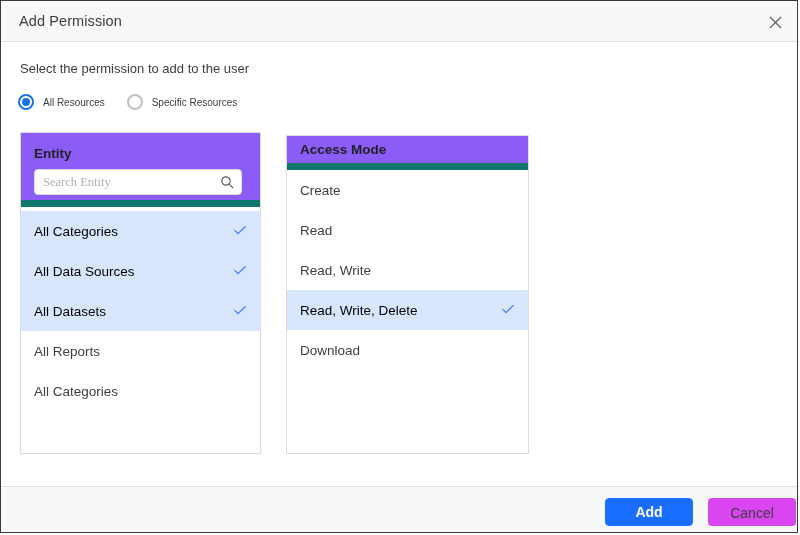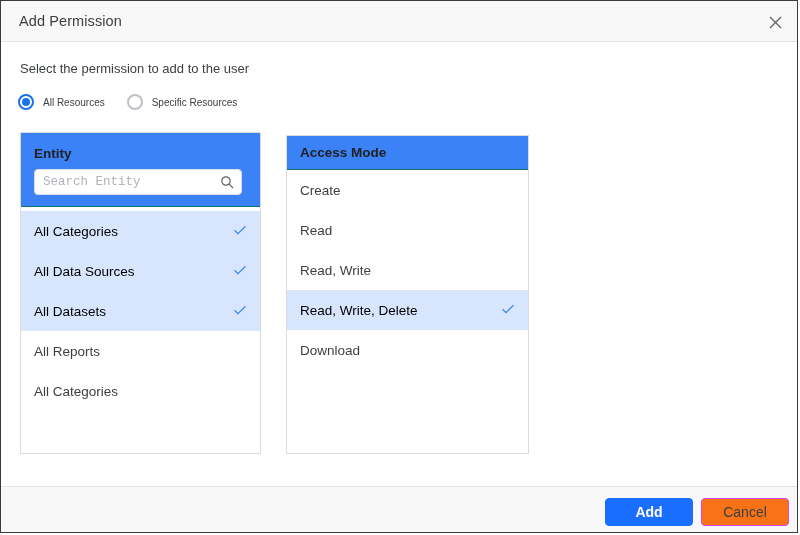--- a/index.html
+++ b/index.html
@@ -119,22 +119,22 @@
     height: 322px;
   }
   .panel-access {
     left: 285px;
     top: 134px;
     width: 243px;
     height: 319px;
   }
 
   .panel-head {
-    background: #3b82f6;
-    border-bottom: 1px solid #0f766e;
+    background: #8b5cf6;
+    border-bottom: 7px solid #0f766e;
     box-sizing: border-box;
   }
   .panel-entity .panel-head {
     height: 74px;
     position: relative;
   }
   .panel-access .panel-head {
     height: 34px;
     display: flex;
     align-items: center;
@@ -163,21 +163,21 @@
     border: 1px solid #dadce0;
     border-radius: 4px;
     box-sizing: border-box;
     display: flex;
     align-items: center;
   }
   .search-input {
     border: none;
     outline: none;
     background: transparent;
-    font-family: Liberation Mono, monospace;
+    font-family: Liberation Serif, serif;
     font-size: 12.5px;
     color: #3c4043;
     padding: 0 8px;
     width: 170px;
     height: 100%;
   }
   .search-input::placeholder { color: #b0b3b8; }
   .search-icon {
     position: absolute;
     right: 7px;
@@ -233,24 +233,24 @@
   }
   .btn-add {
     right: 104px;
     width: 88px;
     background: #1a6eff;
     border: 1px solid #1a6eff;
     color: #ffffff;
     font-weight: bold;
   }
   .btn-cancel {
-    right: 8px;
+    right: 1px;
     width: 88px;
-    background: #f97316;
-    border: 1px solid #d946ef;
+    background: #d946ef;
+    border: 6px solid #d946ef;
     color: #3c4043;
   }
 </style>
 </head>
 <body>
 
 <div class="dialog">
 
   <div class="titlebar">
     <div class="title-text">Add Permission</div>

